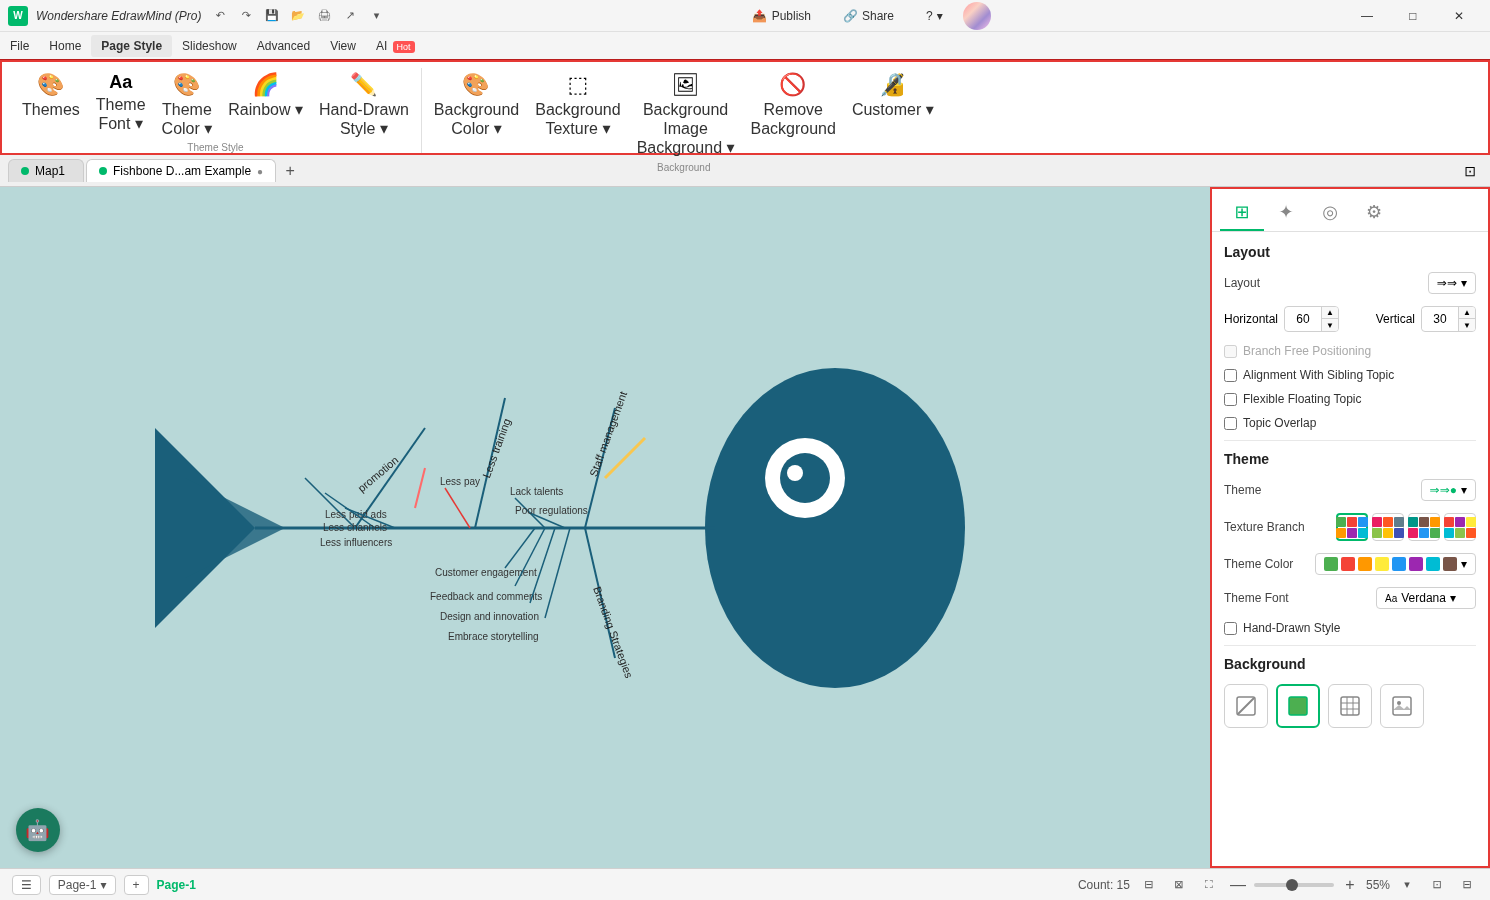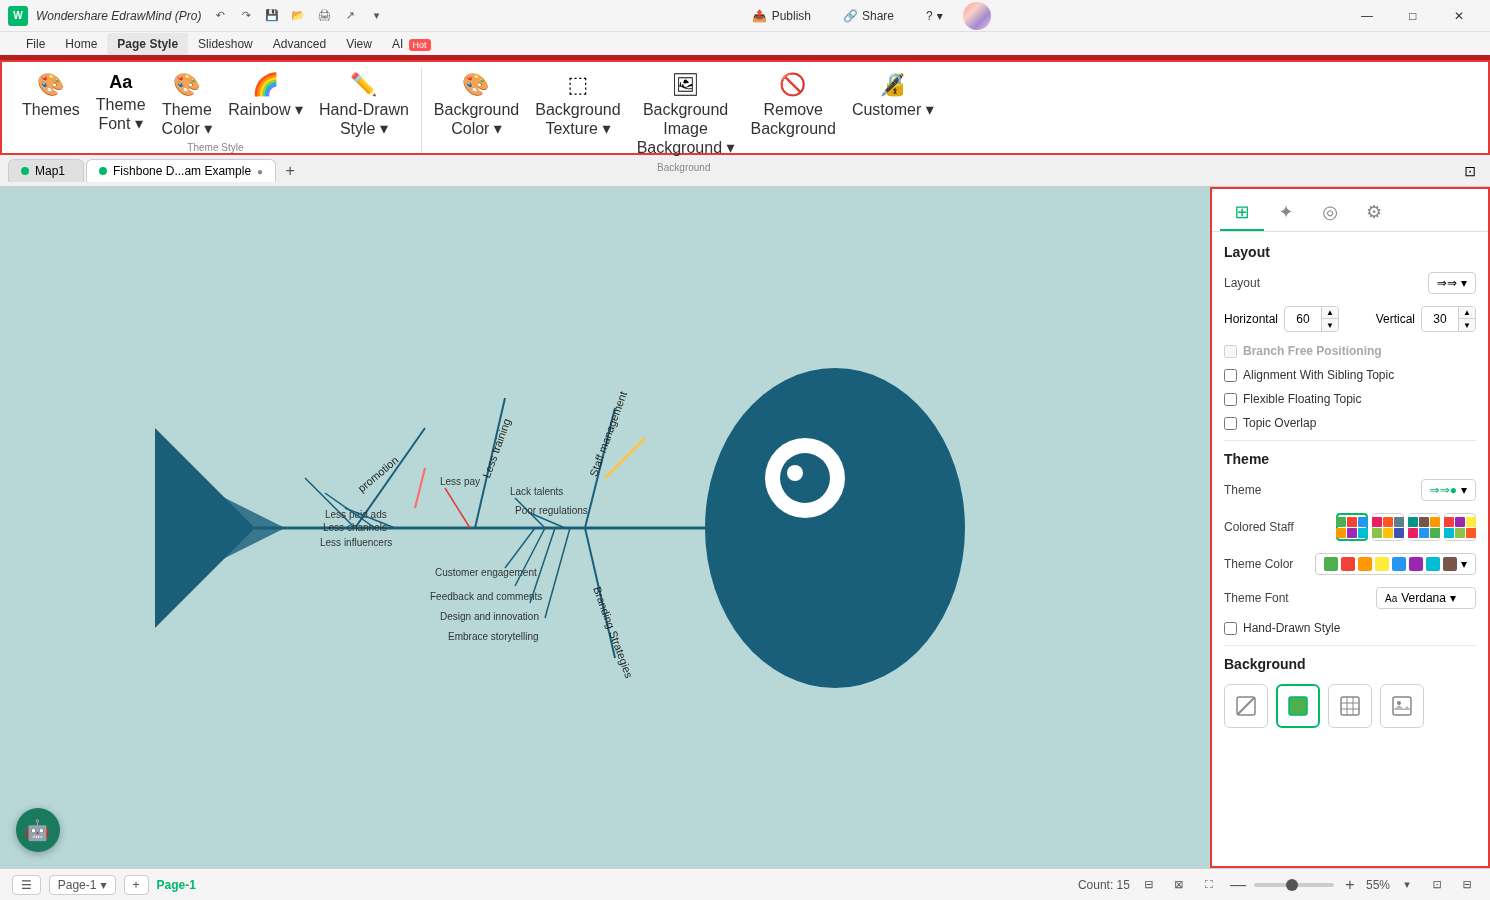--- a/index.html
+++ b/index.html
@@ -22,22 +22,22 @@
     .title-bar-undo-redo { display: flex; gap: 4px; }
     .title-bar-win-controls { display: flex; }
     .win-btn { width: 46px; height: 32px; border: none; background: transparent; cursor: pointer; font-size: 12px; color: #333; }
 
     
     .menu-bar {
       height: 28px;
       background: #f5f5f5;
       display: flex;
       align-items: center;
-      padding: 0 16px;
-      border-bottom: 5px solid #b91c1c;
+      padding: 0 0;
+      border-bottom: 1px solid #b91c1c;
     }
     .menu-item {
       padding: 4px 10px;
       cursor: pointer;
       border-radius: 3px;
       font-size: 12px;
       color: #333;
     }
     .menu-item:hover, .menu-item.active { background: #e8e8e8; }
     .menu-item.active { font-weight: 700; }
@@ -622,21 +622,21 @@
             <div class="spinner-arrows">
               <div class="spin-arrow">▲</div>
               <div class="spin-arrow">▼</div>
             </div>
           </div>
         </div>
       </div>
 
       <div class="checkbox-row">
         <input type="checkbox" disabled="" style="">
-        <span style="color:#aaa;font-weight:bold;">Branch Free Positioning</span>
+        <span style="color:#aaa;">Branch Free Positioning</span>
       </div>
       <div class="checkbox-row">
         <input type="checkbox" style="">
         <span>Alignment With Sibling Topic</span>
       </div>
       <div class="checkbox-row">
         <input type="checkbox" style="">
         <span>Flexible Floating Topic</span>
       </div>
       <div class="checkbox-row">
@@ -650,21 +650,21 @@
 
       <div class="prop-row">
         <span class="prop-label">Theme</span>
         <div class="theme-select">
           <span style="color:#00b96b;">⇒⇒●</span>
           <span>▾</span>
         </div>
       </div>
 
       <div class="prop-row">
-        <span class="prop-label">Colored Staff</span>
+        <span class="prop-label">Texture Branch</span>
         <div class="colored-branch-options">
           <div class="branch-opt active">
             <div class="branch-grid">
               <div class="branch-cell" style="background:#4caf50;"></div>
               <div class="branch-cell" style="background:#f44336;"></div>
               <div class="branch-cell" style="background:#2196f3;"></div>
               <div class="branch-cell" style="background:#ff9800;"></div>
               <div class="branch-cell" style="background:#9c27b0;"></div>
               <div class="branch-cell" style="background:#00bcd4;"></div>
             </div>

